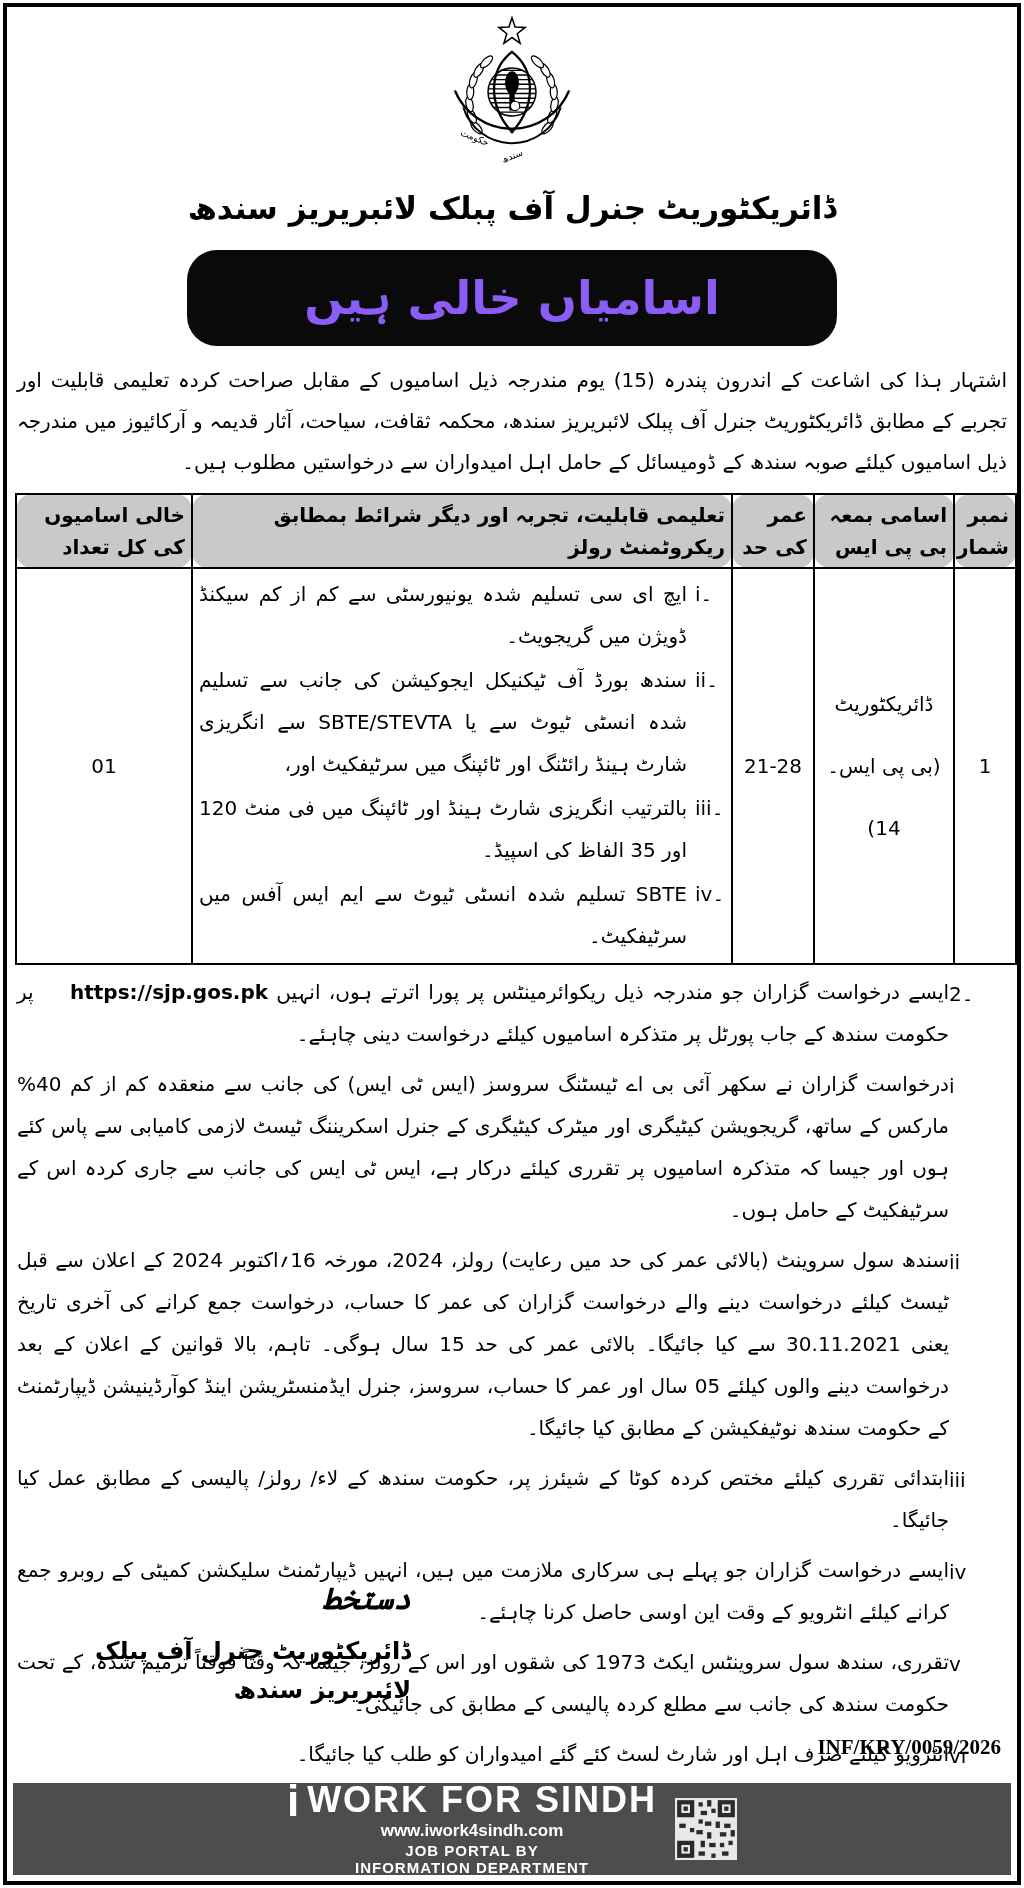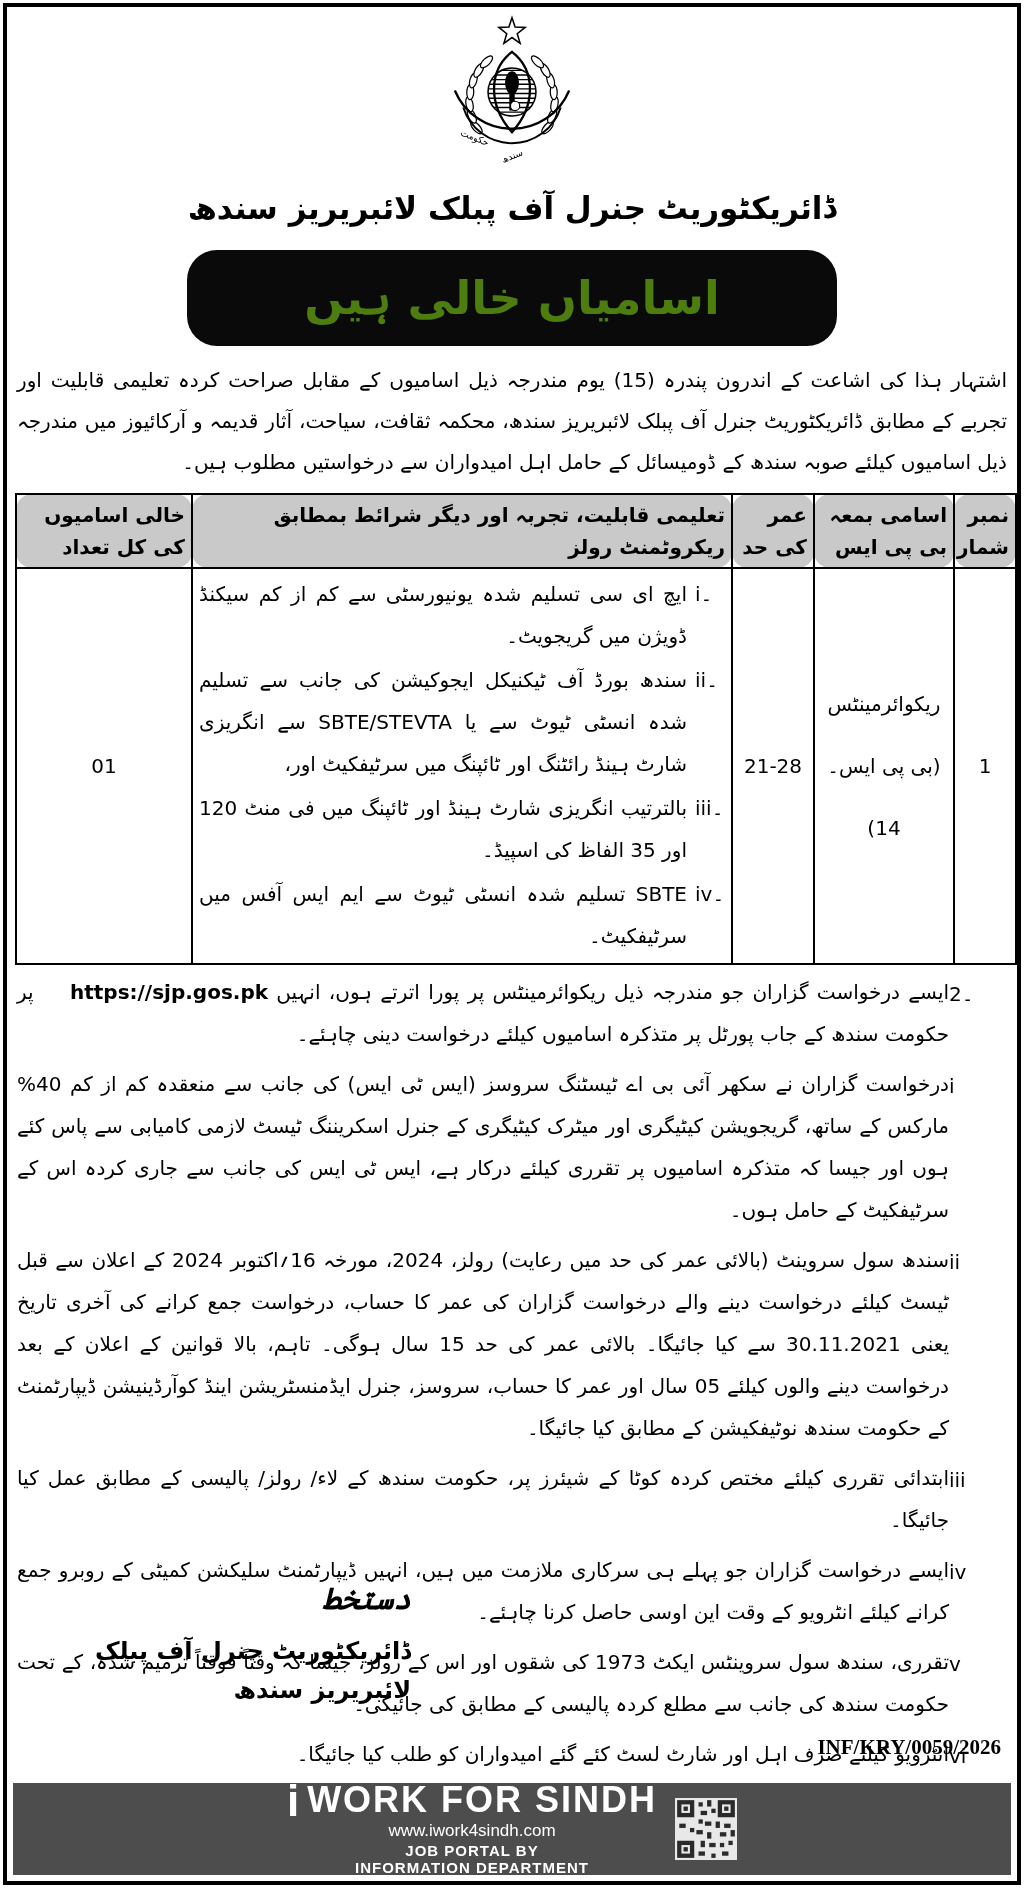--- a/index.html
+++ b/index.html
@@ -16,21 +16,21 @@
   
   .emblem-wrap { text-align:center; margin-top:2px; }
   .titles { text-align:center; direction:rtl; }
   .org-title { font-size:31px; font-weight:bold; margin-top:10px; line-height:1.5; }
   .dept-title { font-size:27px; font-weight:bold; margin-top:10px; line-height:1.5; }
   .banner {
     margin:18px auto 0 auto; width:650px; height:96px;
     background:#0a0a0a; border-radius:30px;
     display:flex; align-items:center; justify-content:center;
   }
-  .banner span { color:#4d7c0f; font-size:46px; font-weight:bold; direction:rtl; }
+  .banner span { color:#8b5cf6; font-size:46px; font-weight:bold; direction:rtl; }
   
   .intro {
     direction:rtl; text-align:justify; font-size:20px; line-height:2.05;
     margin:14px 2px 10px 2px;
   }
   
   table.jobs {
     direction:rtl; width:1000px; border-collapse:collapse; table-layout:fixed;
     margin:4px auto 6px auto;
   }
@@ -68,21 +68,21 @@
   }
   .footer {
     position:absolute; left:6px; right:6px; bottom:6px; height:92px;
     background:#4d4d4d; color:#fff;
     display:flex; align-items:center; justify-content:center; gap:18px;
   }
   .footer .text-col { text-align:center; font-family:"Liberation Sans", sans-serif; }
   .slogan-row { display:flex; align-items:flex-end; justify-content:center; gap:8px; }
   .i-mark { font-size:44px; font-weight:900; line-height:0.8; }
   .slogan { font-size:36px; font-weight:900; letter-spacing:2px; line-height:1; }
-  .site { font-size:17px; font-weight:normal; margin-top:3px; }
+  .site { font-size:17px; font-weight:bold; margin-top:3px; }
   .f2 { font-size:15px; font-weight:bold; margin-top:1px; letter-spacing:1px; }
   .f3 { font-size:15px; font-weight:bold; letter-spacing:1px; }
   .qr { flex-shrink:0; }
 </style>
 </head>
 <body>
 
 <div class="ad">
 
   <div class="emblem-wrap">
@@ -165,21 +165,21 @@
         <th>اسامی بمعہ بی پی ایس</th>
         <th>عمر کی حد</th>
         <th>تعلیمی قابلیت، تجربہ اور دیگر شرائط بمطابق ریکروٹمنٹ رولز</th>
         <th>خالی اسامیوں کی کل تعداد</th>
       </tr>
     </thead>
     <tbody>
       <tr>
         <td class="cell-serial">1</td>
         <td class="cell-post">
-          <div>ریکوائرمینٹس</div>
+          <div>ڈائریکٹوریٹ</div>
           <div>(بی پی ایس۔14)</div>
         </td>
         <td class="cell-age">21-28</td>
         <td class="cell-qual">
           <div class="qrow">
             <span class="qmarker">i۔</span>
             <span class="qtext">ایچ ای سی تسلیم شدہ یونیورسٹی سے کم از کم سیکنڈ ڈویژن میں گریجویٹ۔</span>
           </div>
           <div class="qrow">
             <span class="qmarker">ii۔</span>

